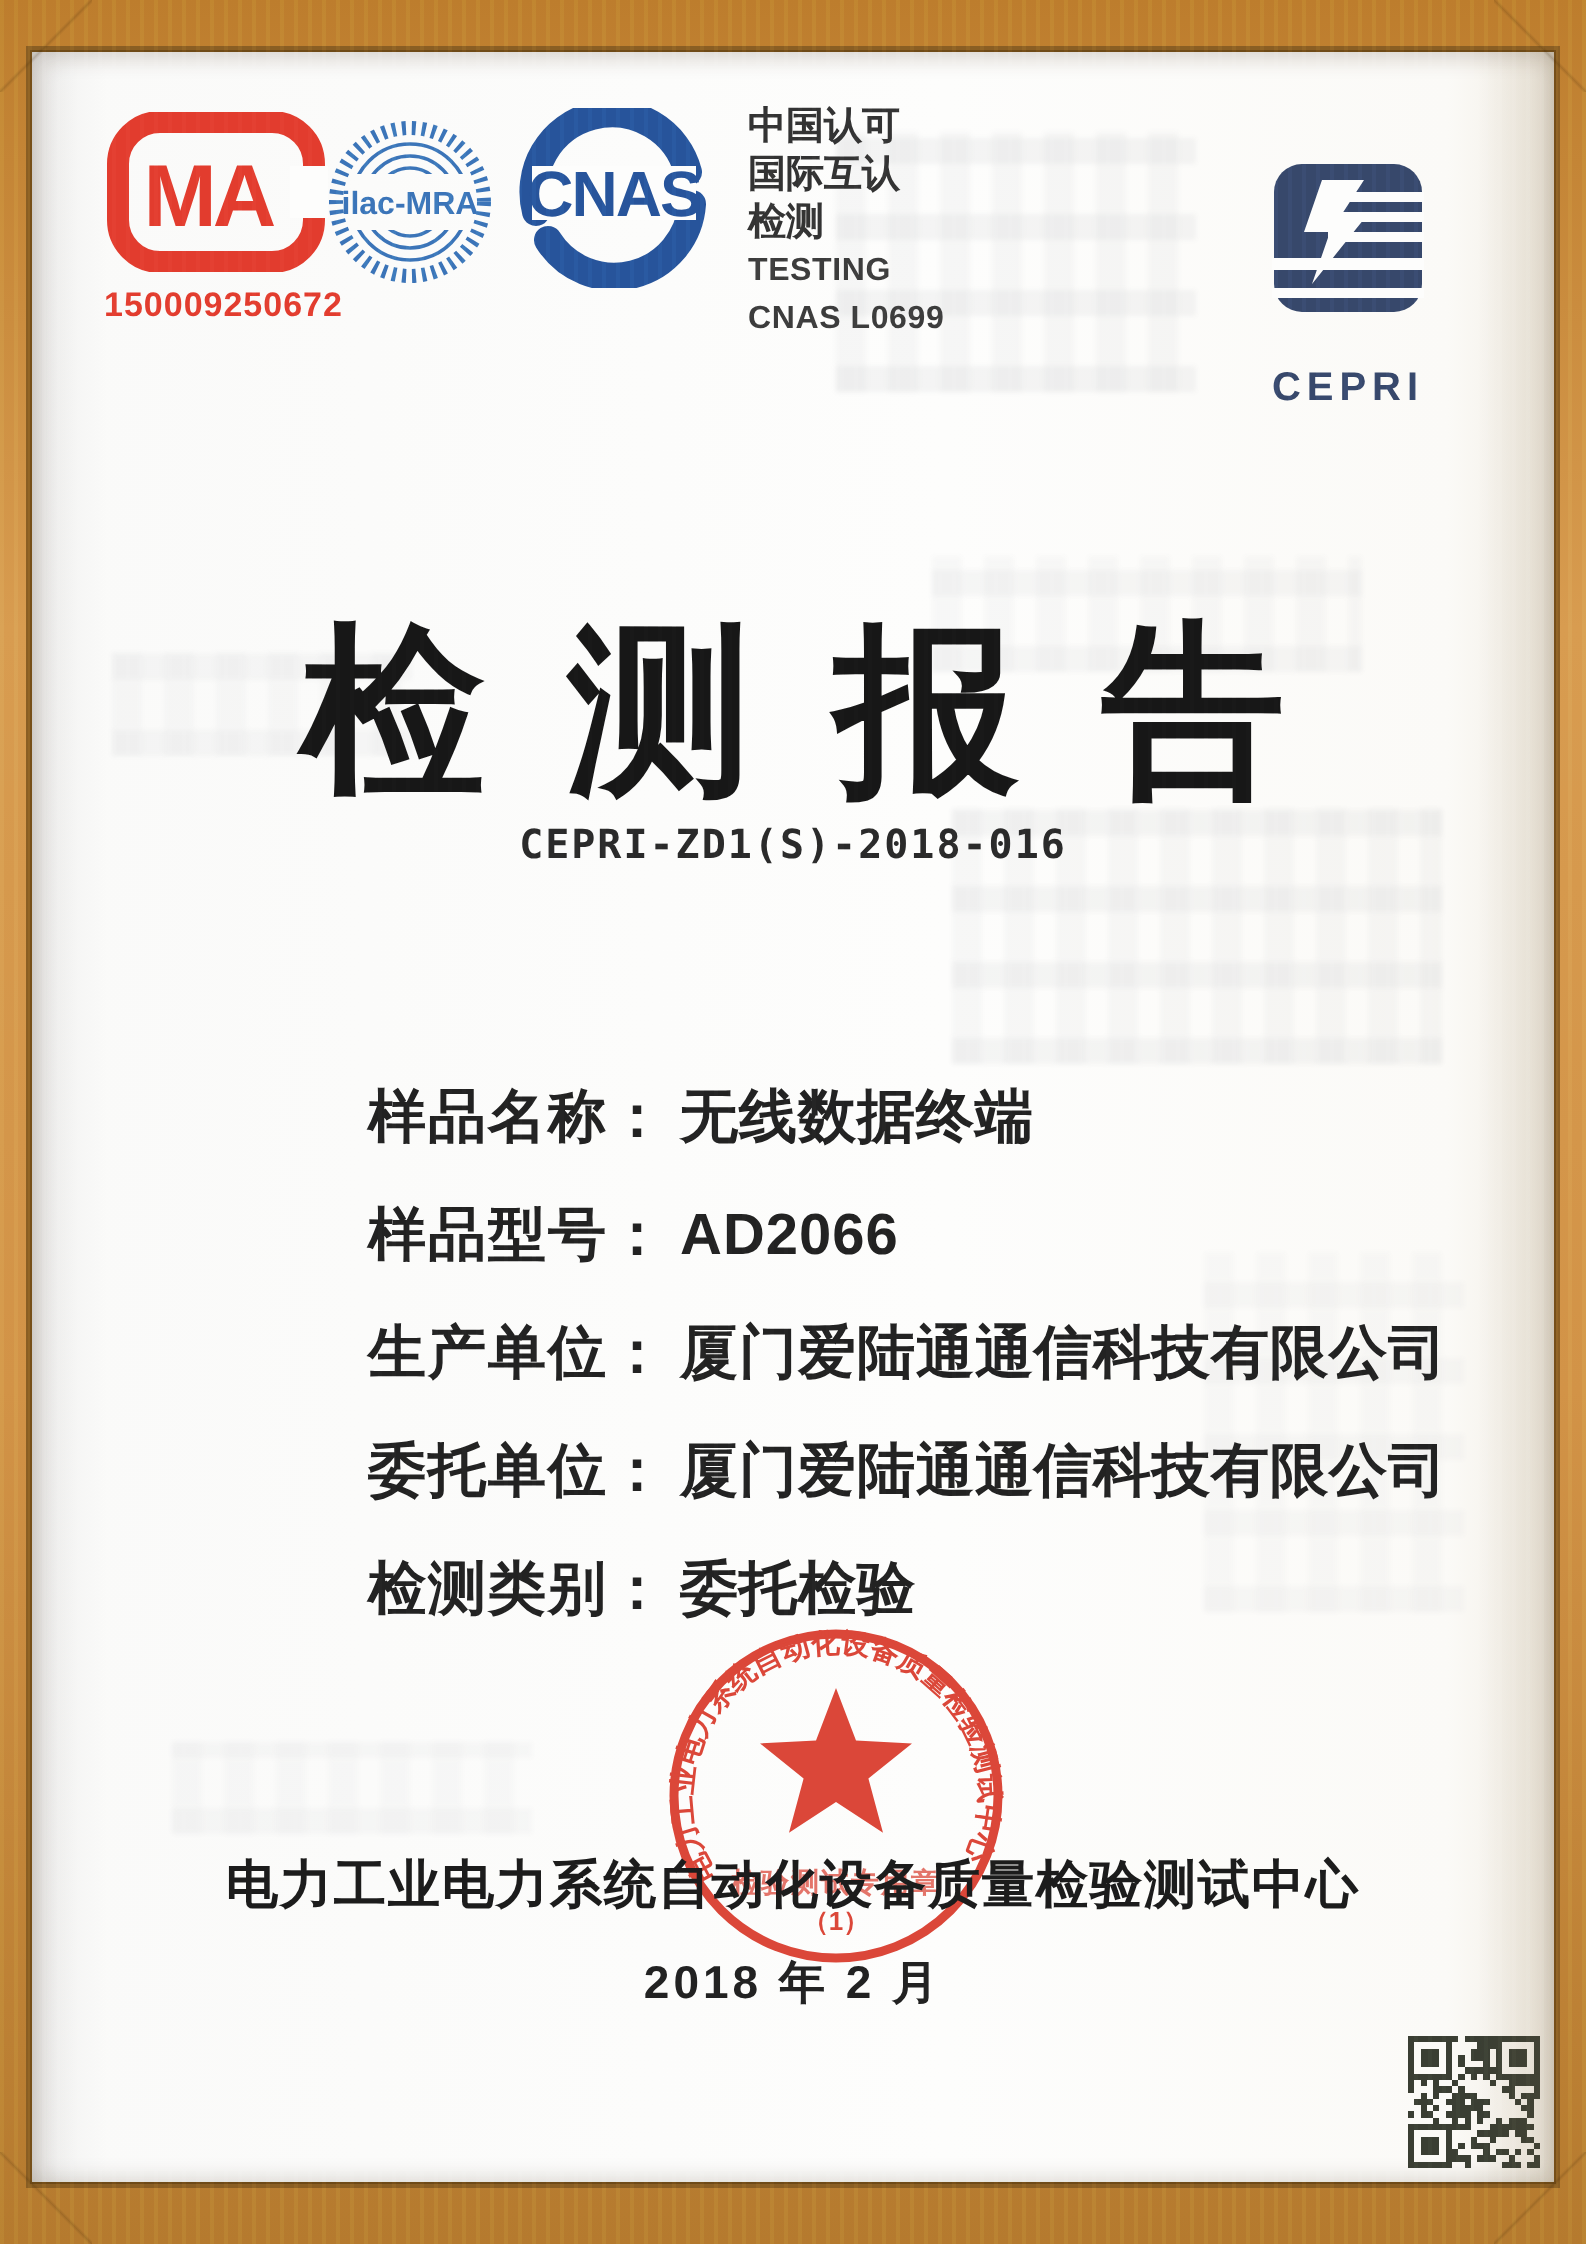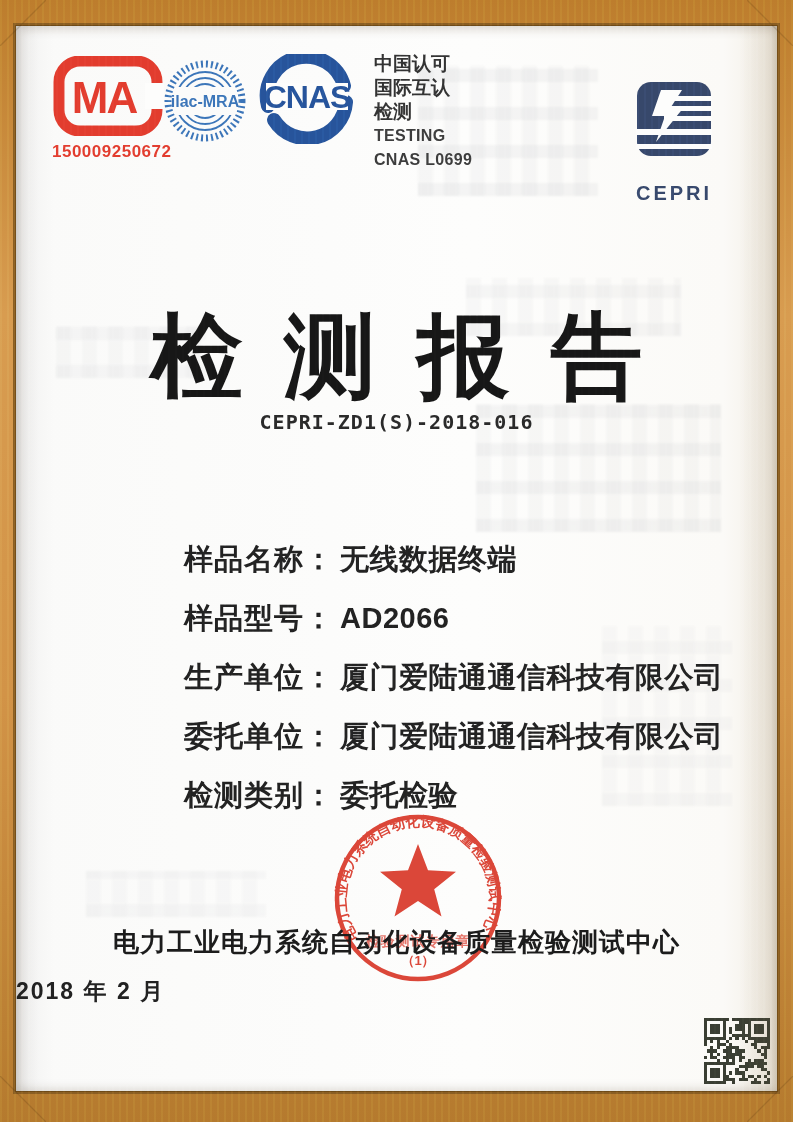--- a/index.html
+++ b/index.html
@@ -54,21 +54,21 @@
   .field-row{font-size:29px;line-height:30px;color:#222;font-weight:bold;white-space:nowrap;}
   .field-row .lbl{letter-spacing:1px;}
   .field-row .val{margin-left:6px;letter-spacing:.5px;}
 
   .seal{position:absolute;left:312px;top:782px;width:180px;height:180px;z-index:3;opacity:.93;}
   .org-line{
     position:absolute;left:0;top:899px;width:100%;text-align:center;z-index:4;
     font-size:26px;font-weight:bold;color:#1c1c1c;letter-spacing:1px;mix-blend-mode:darken;
   }
   .date-line{
-    position:absolute;left:0;top:950px;width:100%;z-index:4;
+    position:absolute;left:0;top:950px;width:100%;text-align:center;z-index:4;
     font-size:23px;font-weight:bold;color:#222;letter-spacing:2px;mix-blend-mode:darken;
   }
   .qr{position:absolute;left:688px;top:992px;width:66px;height:66px;}
   .edge-shade{position:absolute;inset:0;pointer-events:none;
     background:linear-gradient(90deg,rgba(90,90,95,.06) 0,transparent 5%,transparent 95%,rgba(120,95,55,.14) 100%);}
 </style>
 </head>
 <body>
 
 <div class="paper">

